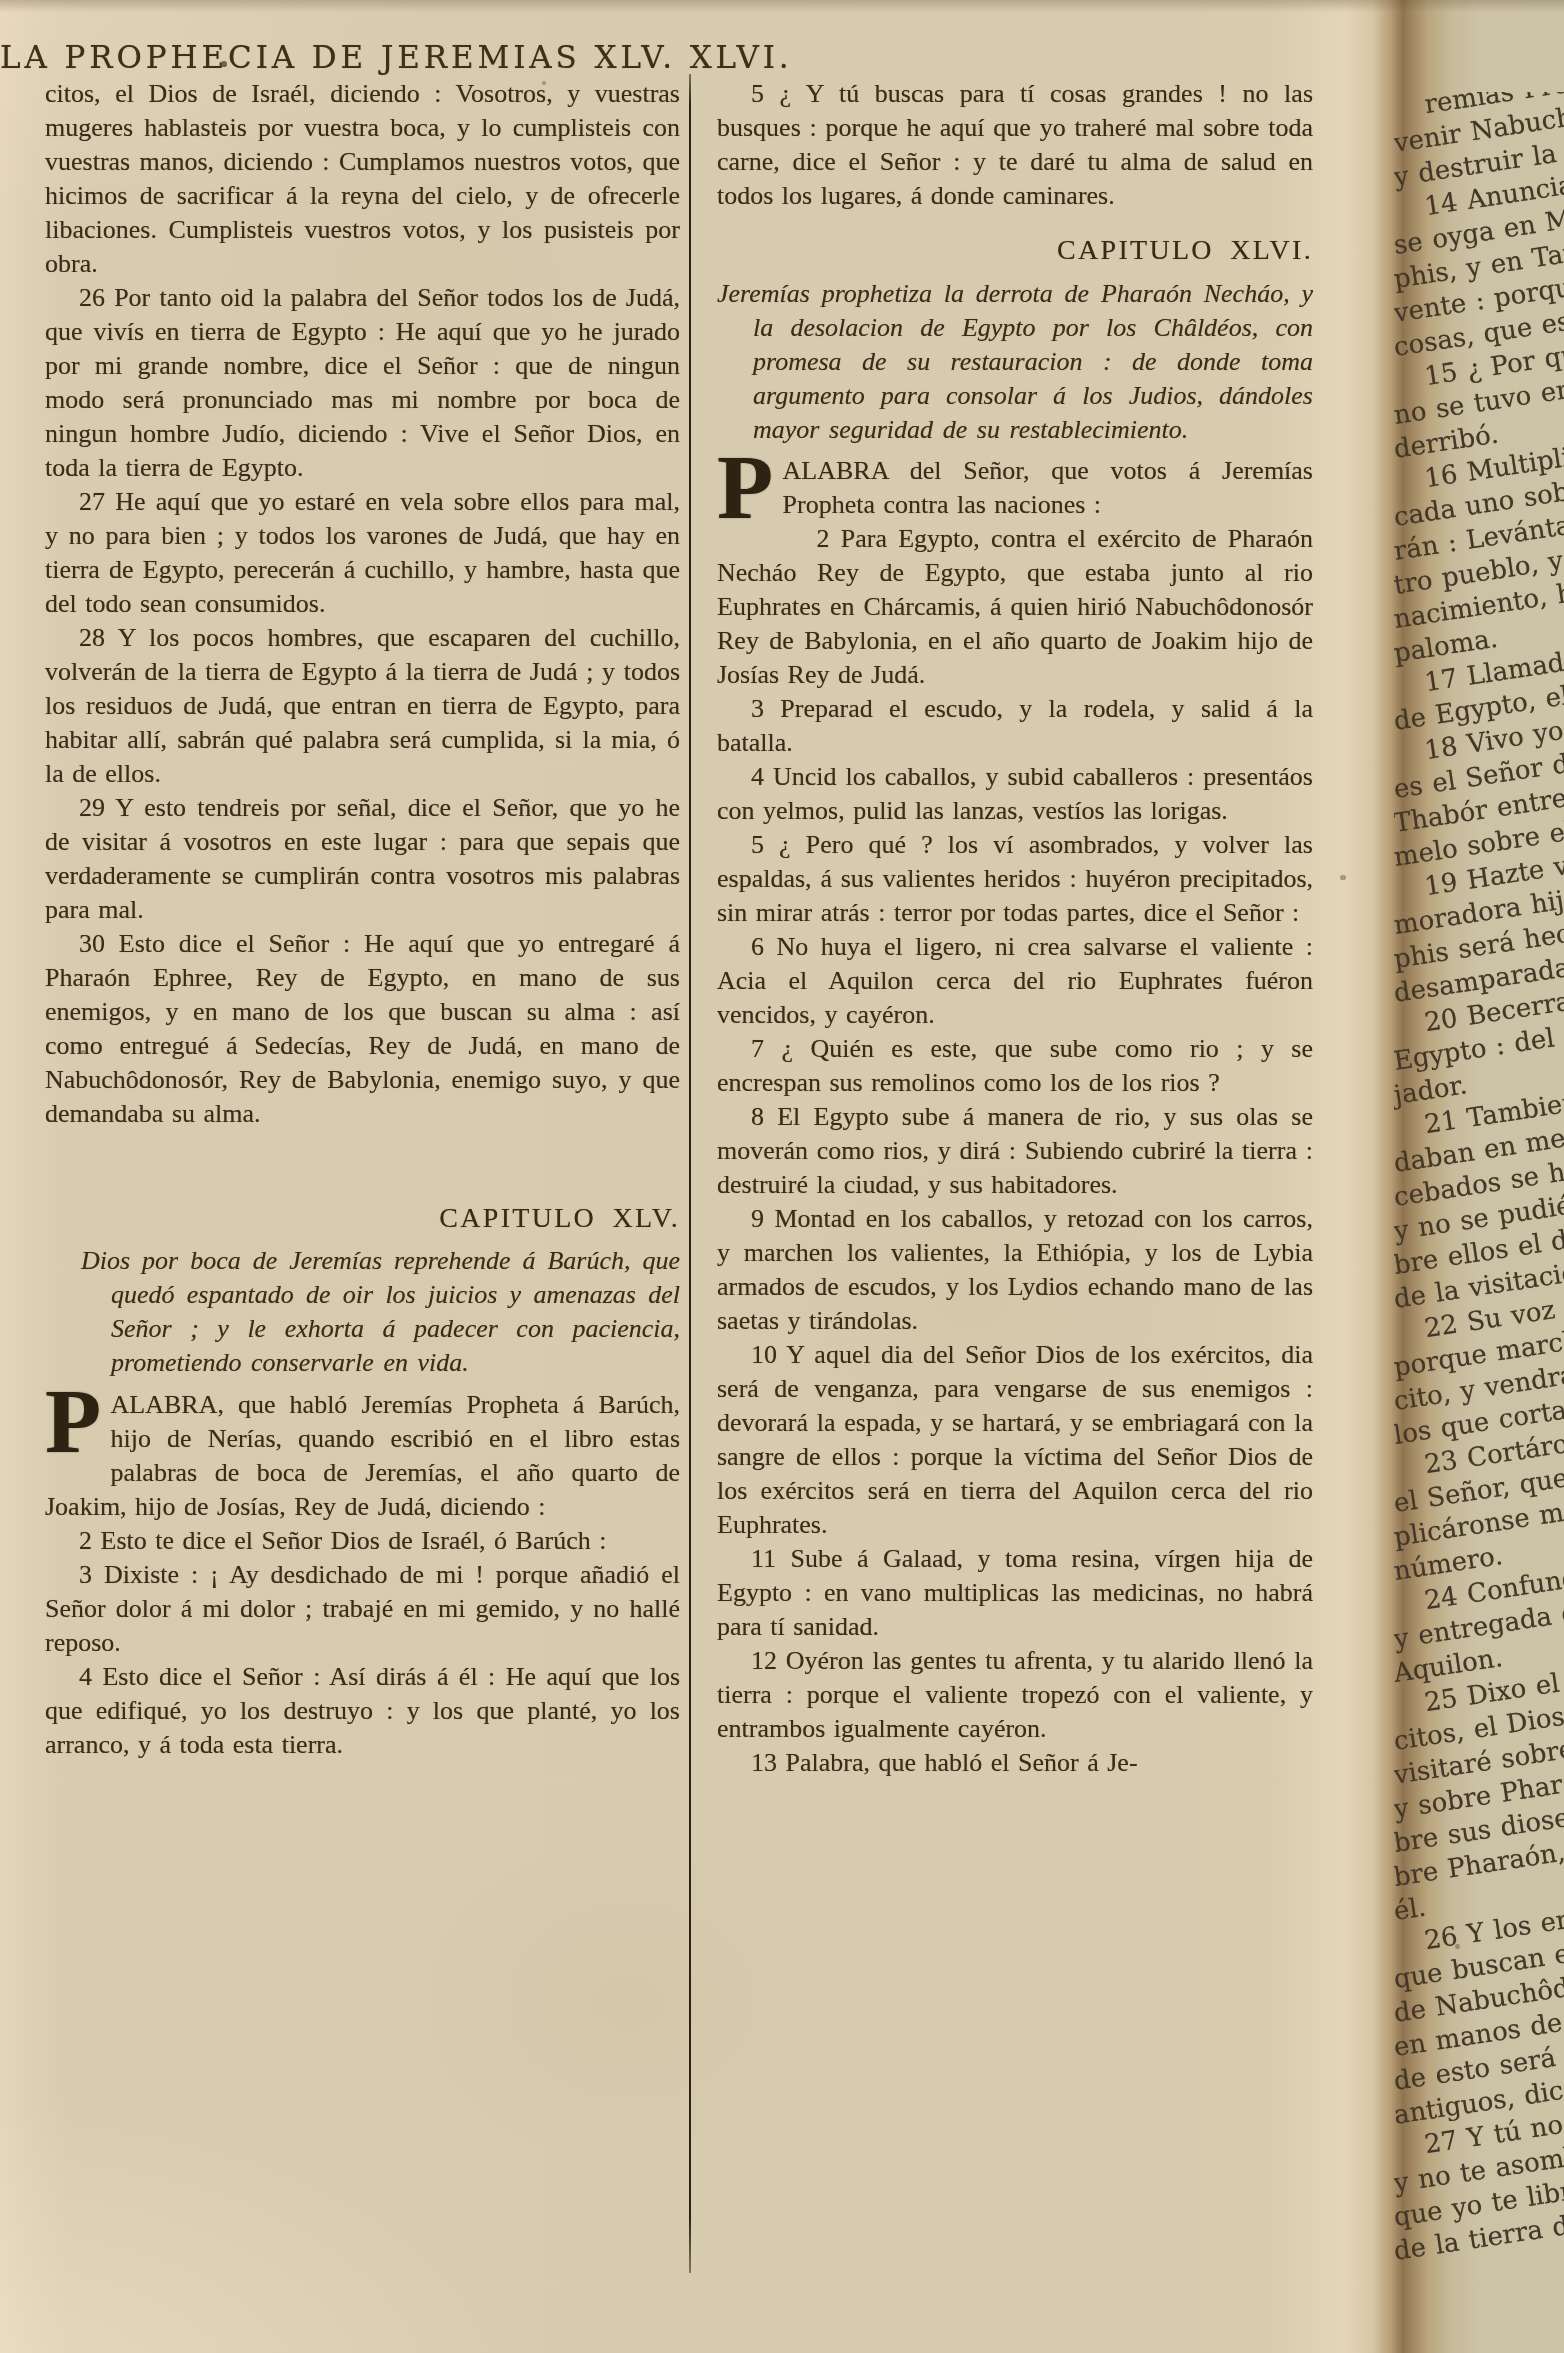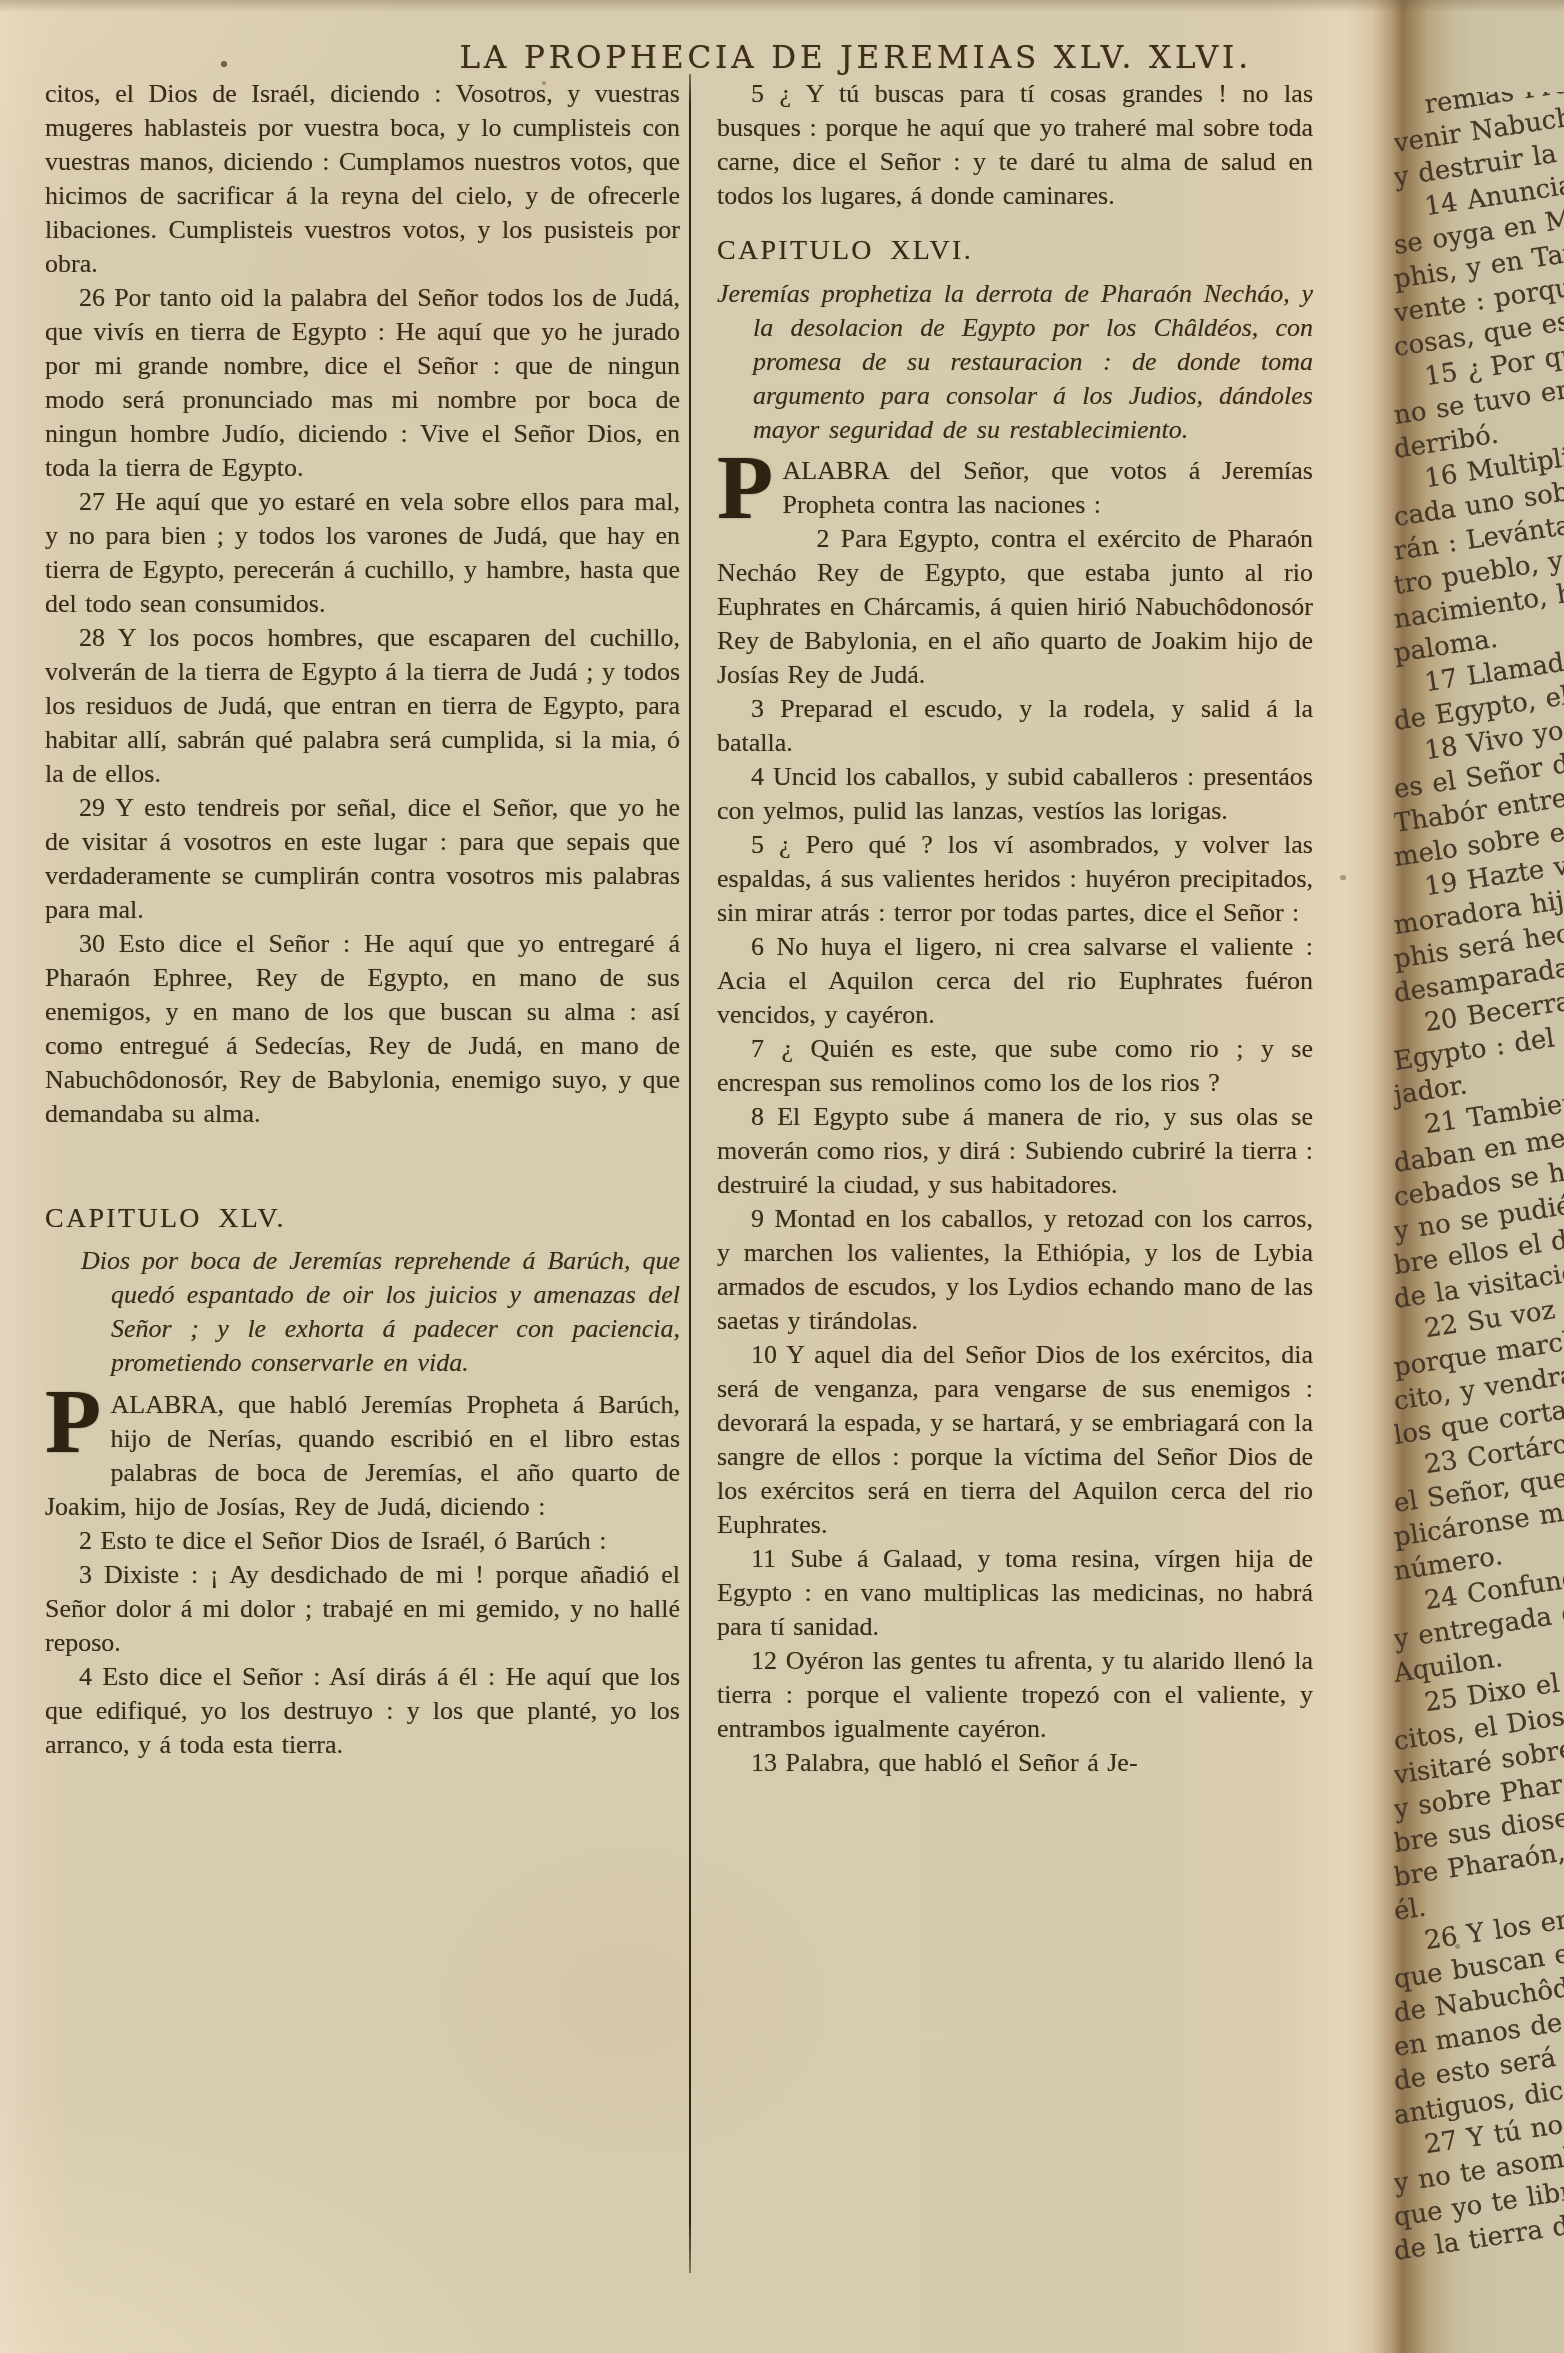--- a/index.html
+++ b/index.html
@@ -18,37 +18,37 @@
       radial-gradient(391px 297px at 62% 55%, rgba(150,120,75,.05), rgba(150,120,75,0) 70%),
       radial-gradient(297px 235px at 40% 85%, rgba(150,120,75,.06), rgba(150,120,75,0) 70%),
       linear-gradient(90deg,
         #e4d5bc 0px, #dccfb4 35px, #d8ccb0 70px, #d7cbaf 1174px,
         #d9ccae 1268px, #e0d2b5 1315px, #e3d5b8 1346px, #d7c6a4 1373px,
         #b69d76 1391px, #8f7450 1403px, #a08762 1412px, #baa67f 1428px,
         #c6bb9b 1452px, #ccc2a5 1479px, #cdc3a6 1565px);
   }
   .header{
     position:absolute; left:0; top:39px; width:1252px;
-    text-align:right; font-size:31px; letter-spacing:3.9px;
+    text-align:left; font-size:31px; letter-spacing:3.9px;
     color:#3d2f1a; text-shadow:0 0 0.8px rgba(61,47,26,.55);
     white-space:nowrap;
   }
   .col{
     position:absolute; top:77px;
     font-size:26px; line-height:34px; text-align:justify;
     color:#392c18; text-shadow:0 0 0.8px rgba(57,44,24,.45);
     word-spacing:2px;
     font-family:Liberation Serif, serif;
   }
   .col-left{ left:45px;  width:635px; }
   .col-mid { left:717px; width:596px; }
   .verse{ text-indent:34px; }
   .verse.noindent{ text-indent:0; }
   .chap-heading{
-    text-align:left; font-size:28px; letter-spacing:2.3px; word-spacing:7px;
+    text-align:right; font-size:28px; letter-spacing:2.3px; word-spacing:7px;
     margin:20.3px 0 9.4px 0; text-indent:0; color:#372a16;
   }
   .chap-heading.mt-lg{ margin-top:70px; }
   .argument{
     font-style:italic; margin:0 0 7.8px 0;
     padding-left:36px; text-indent:-36px; word-spacing:3.1px;
   }
   .argument.inset{ padding-left:66px; text-indent:-30px; }
   .dropcap-para{ text-indent:0; }
   .initial{

